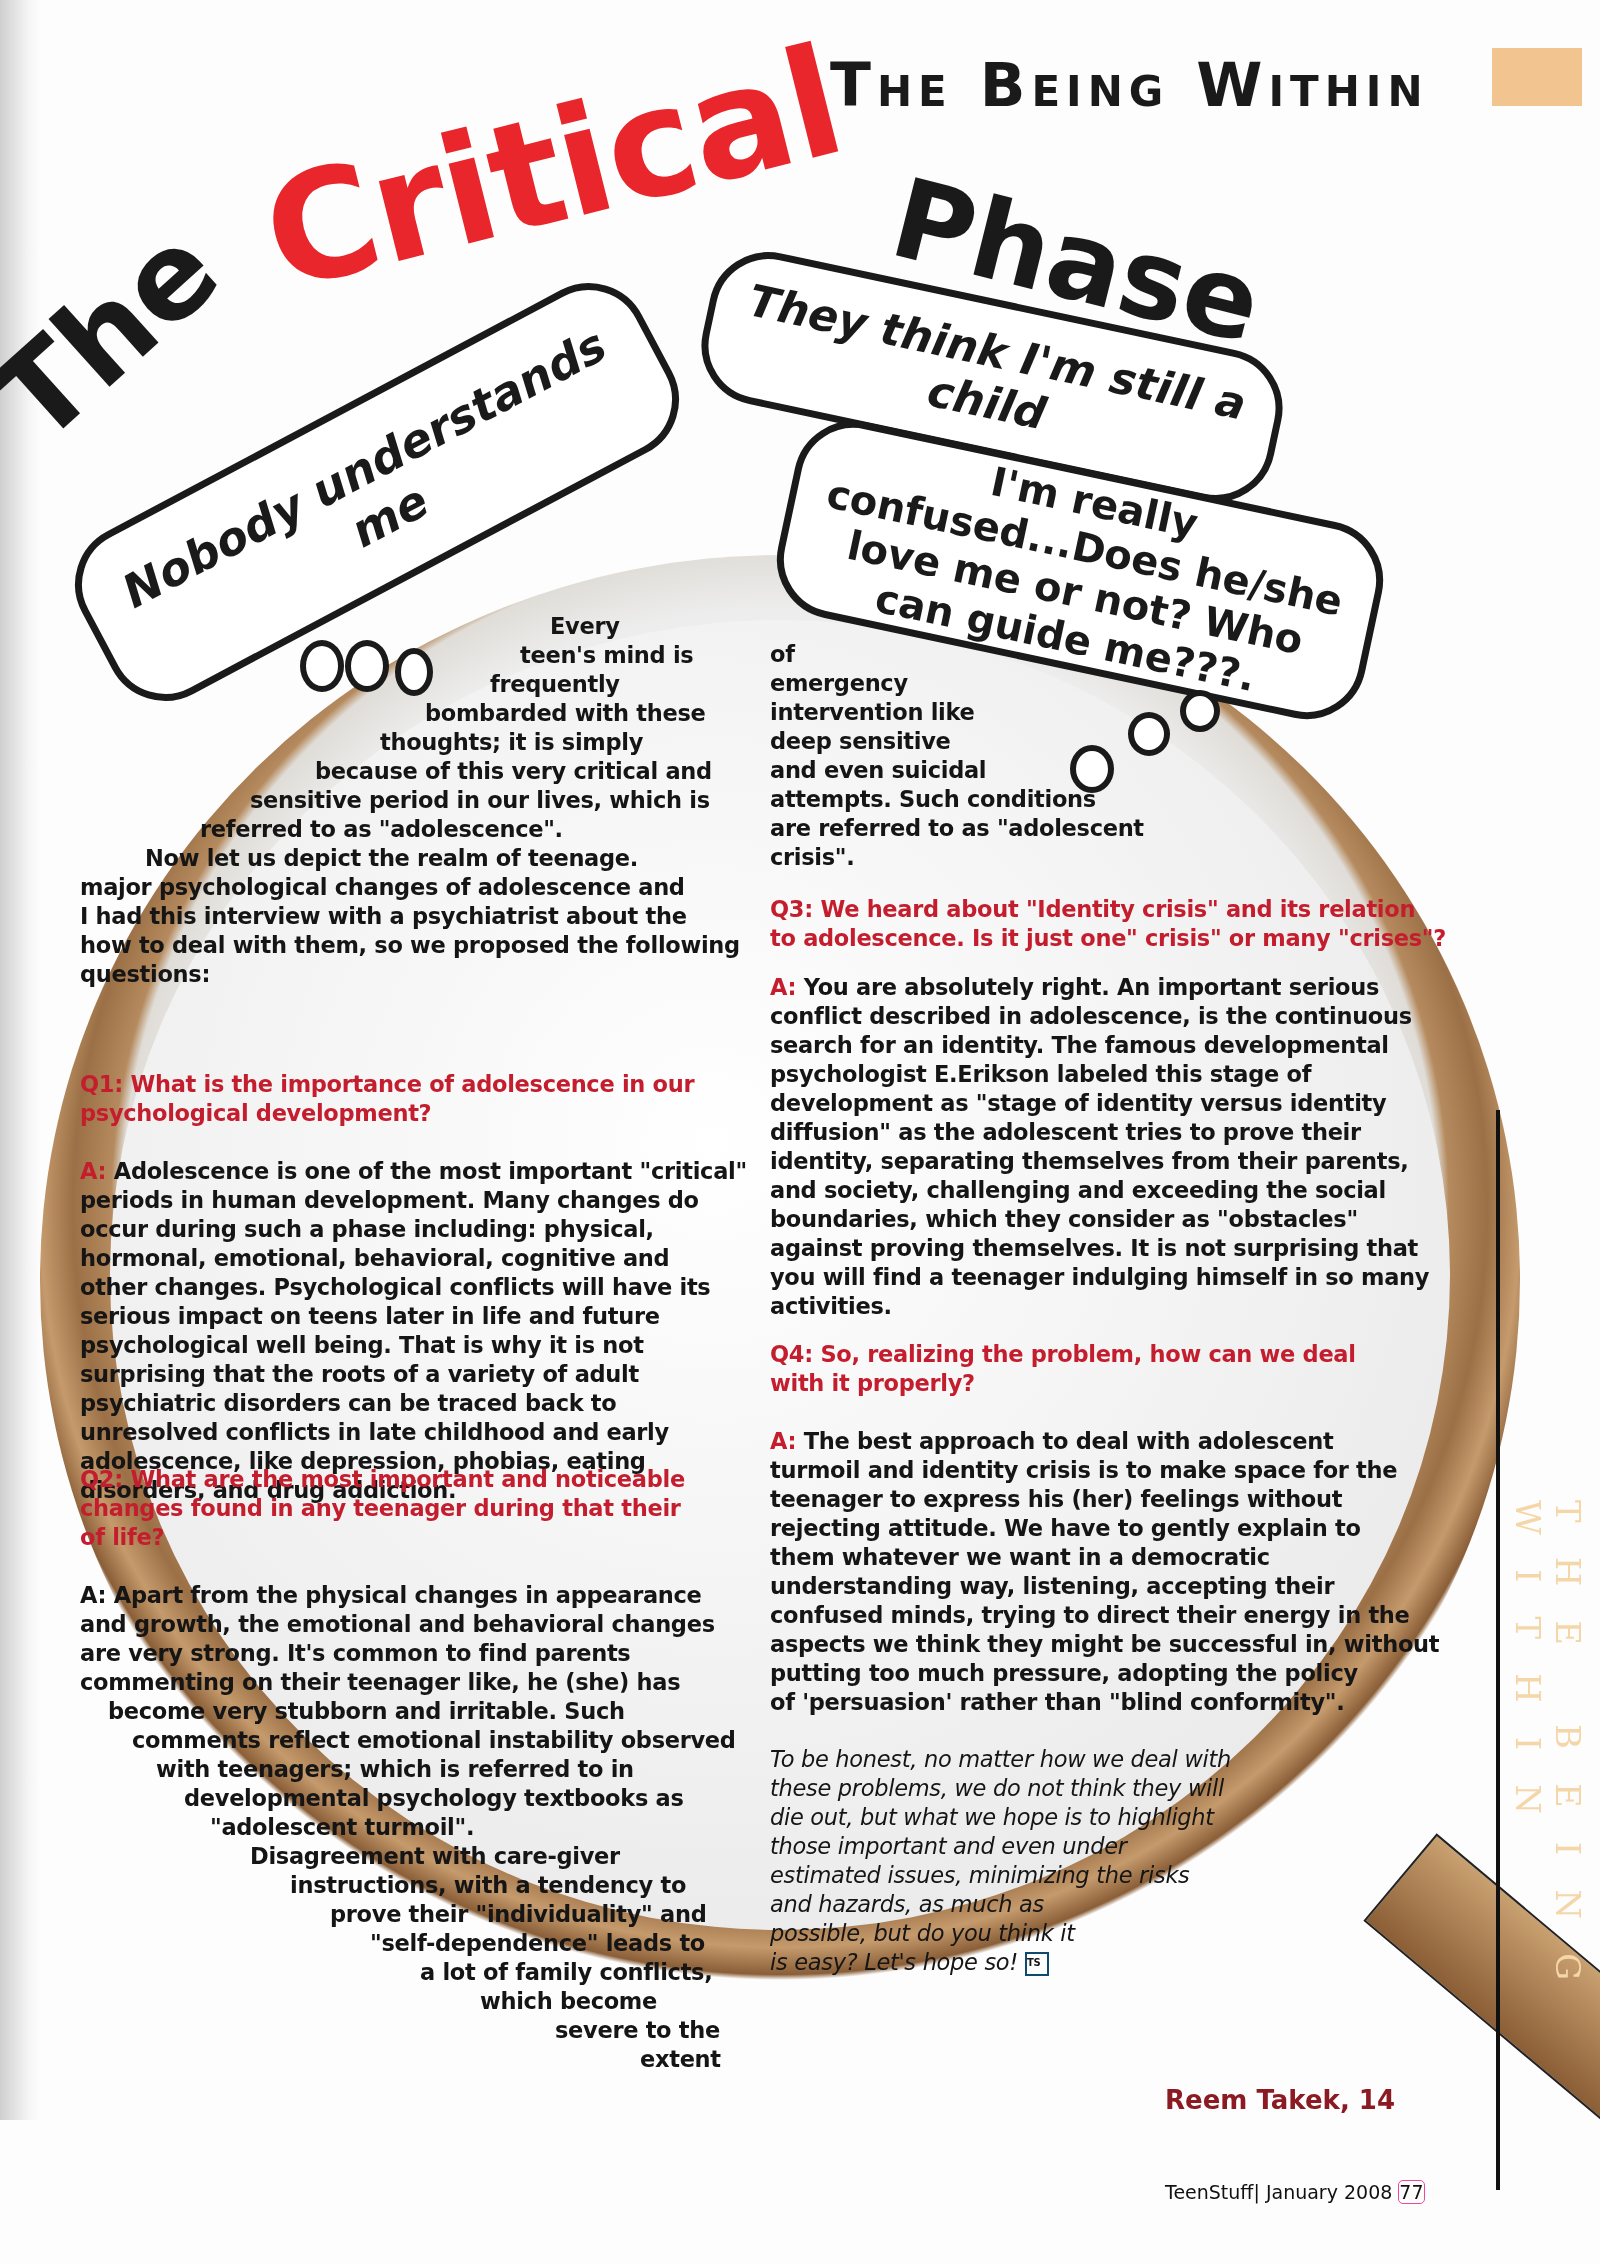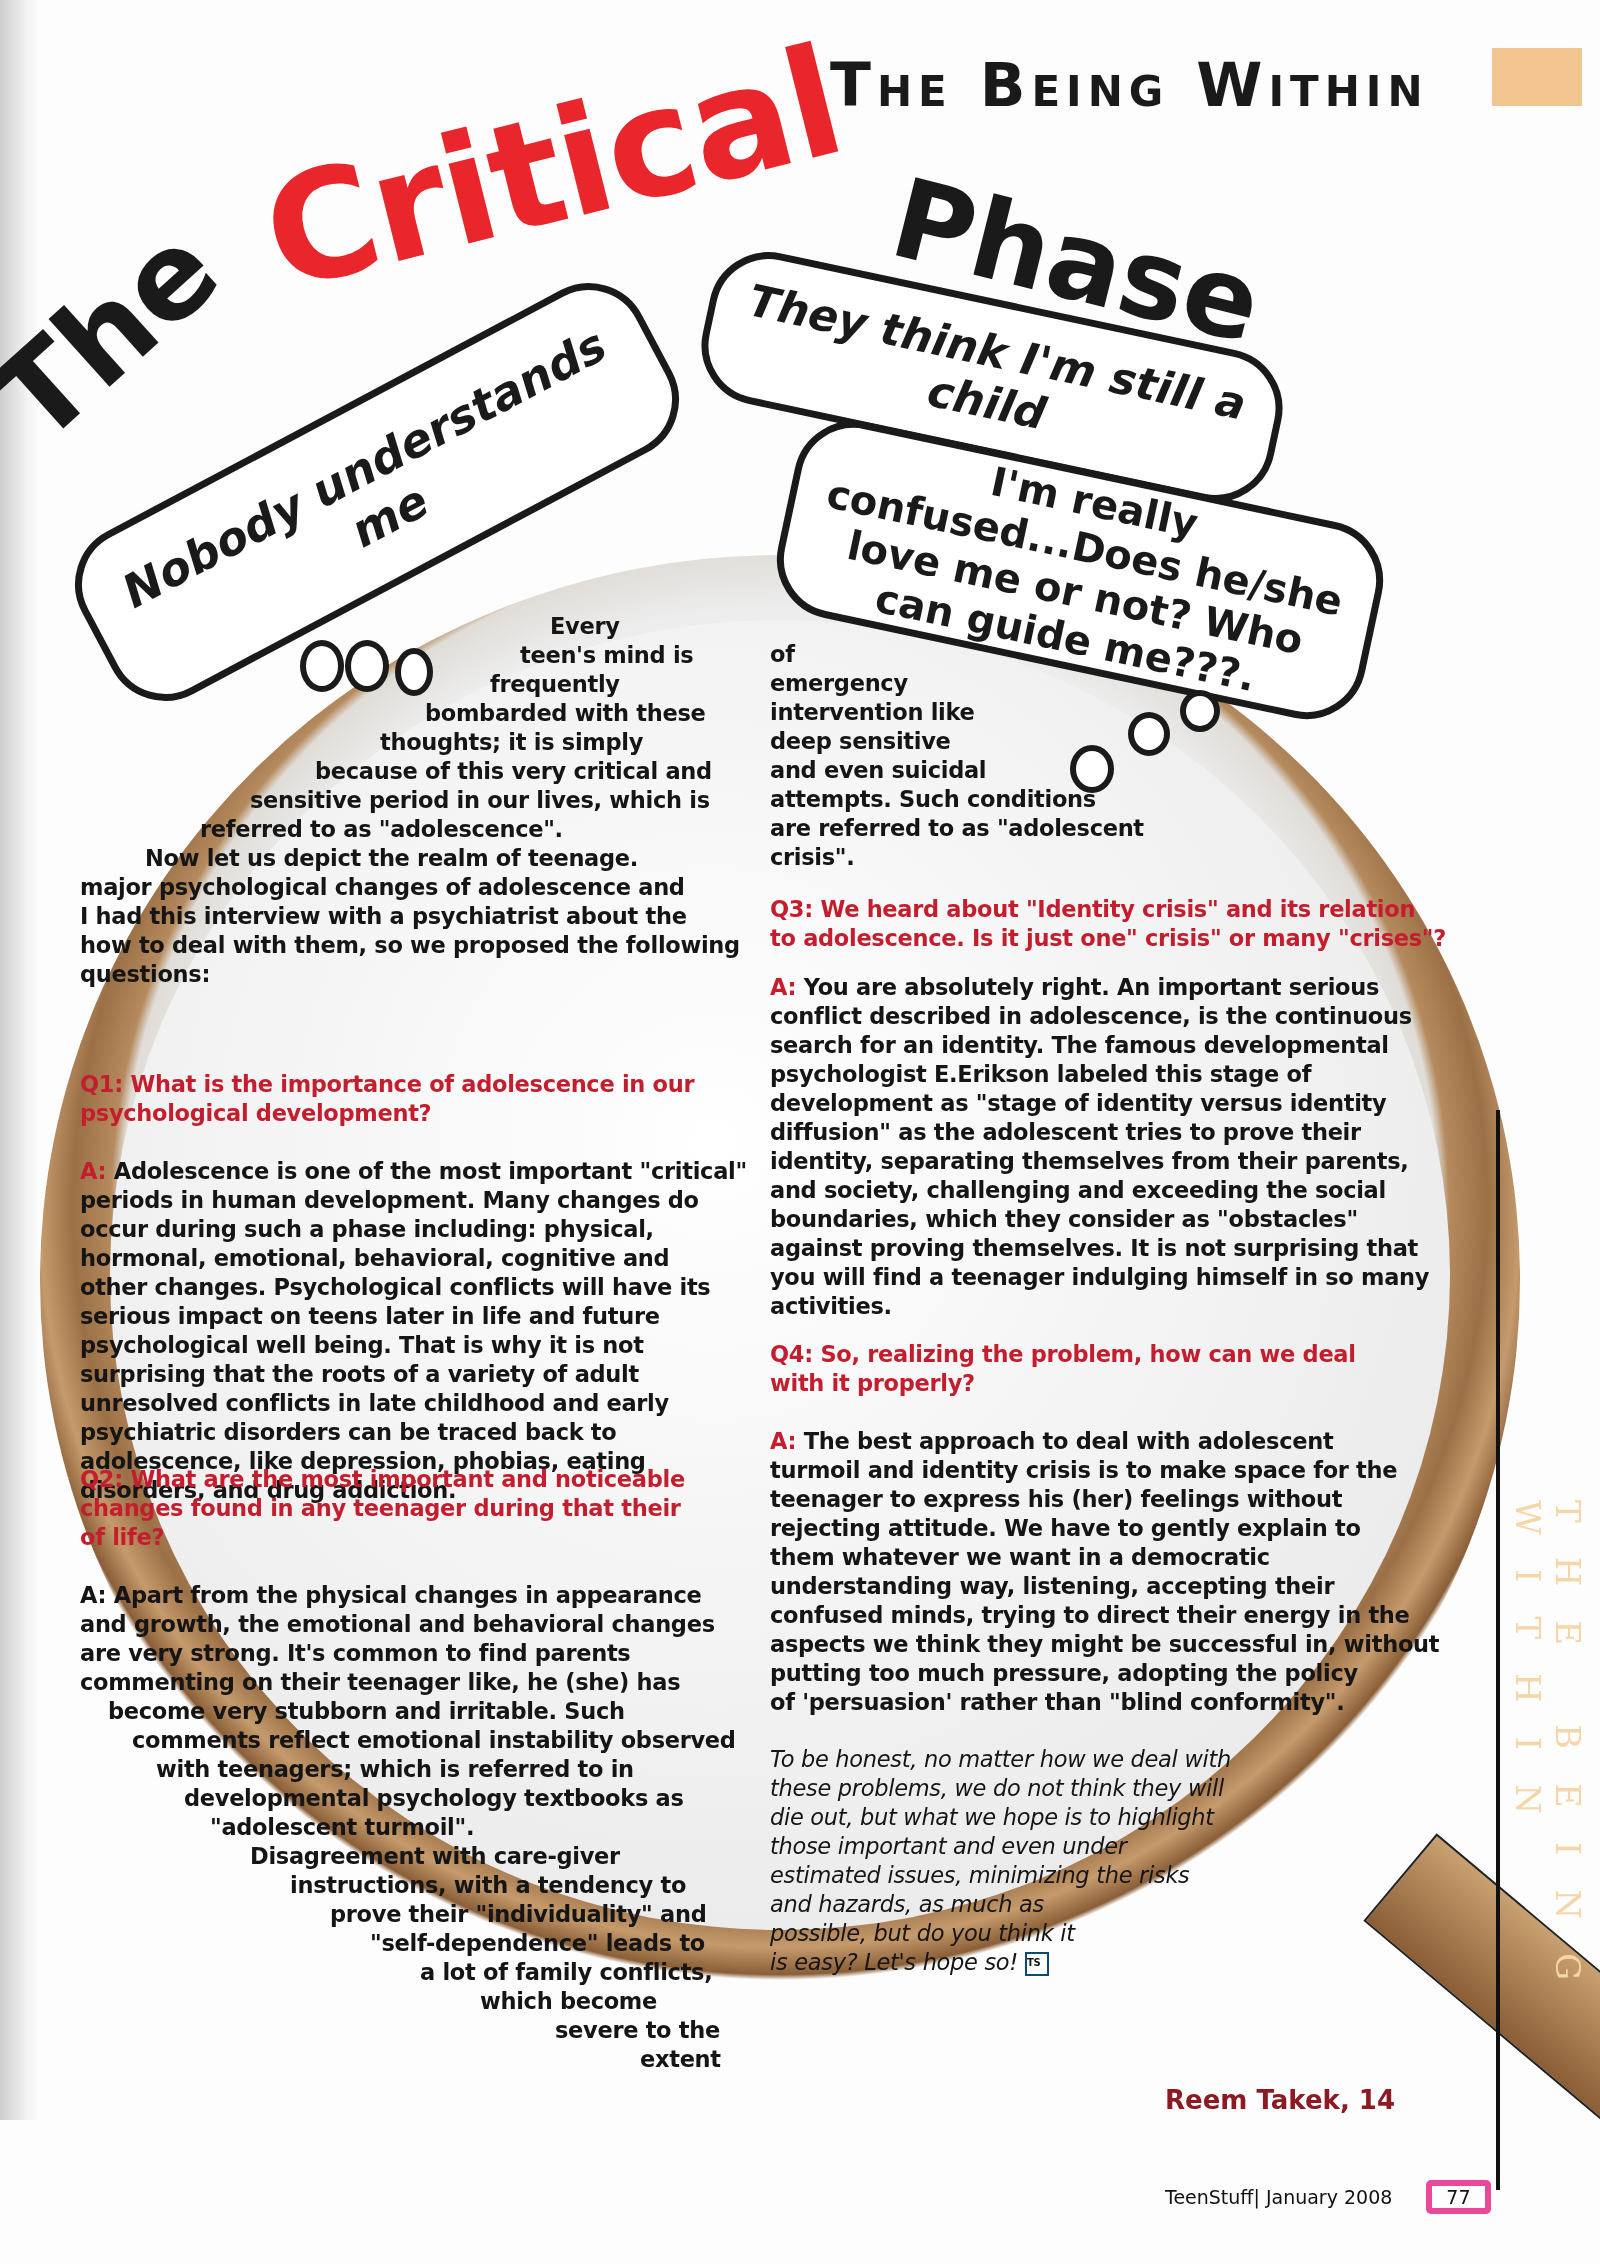--- a/index.html
+++ b/index.html
@@ -26,21 +26,21 @@
   .b3{left:780px;top:470px;width:600px;height:200px;transform:rotate(12deg);font-size:40px;line-height:1.15;padding:0 20px;box-sizing:border-box;}
   .dot{position:absolute;border:6px solid #1a1a1a;border-radius:50%;background:#fff;}
   
   .col{position:absolute;font-family:"DejaVu Sans",sans-serif;font-weight:700;font-size:22.5px;line-height:29px;color:#151515;letter-spacing:-0.3px;}
   .q{color:#c41e2e;}
   .a-mark{color:#c41e2e;}
   .line{display:block;white-space:nowrap;}
   .ital{font-style:italic;font-weight:400;}
   .byline{position:absolute;left:1165px;top:2085px;font-weight:700;font-size:26px;color:#8b1a22;}
   .footer{position:absolute;left:1165px;top:2180px;font-size:19px;color:#111;}
-  .pagenum{display:inline-block;border:6px solid #ec4899;border-radius:5px;padding:0 14px;margin-left:28px;}
+  .pagenum{display:inline-block;border:1px solid #ec4899;border-radius:5px;padding:0 0;margin-left:0;}
   .vline{position:absolute;left:1496px;top:1110px;width:4px;height:1080px;background:#111;}
   .vtext{position:absolute;left:1508px;top:1500px;writing-mode:vertical-rl;font-size:34px;letter-spacing:34px;color:#f4d6a8;font-family:"DejaVu Serif",serif;}
   .tb-mark{display:inline-block;width:20px;height:20px;border:2px solid #0c4a6e;font-size:10px;line-height:18px;text-align:left;font-weight:700;vertical-align:middle;font-style:normal;}
 </style>
 </head>
 <body>
 
 <div class="page-shadow"></div>
 
 <div class="lens-ring"></div>
@@ -93,22 +93,22 @@
   <span class="line q">psychological development?</span>
   <span class="line" style="height:29px"></span>
   <span class="line"><span class="a-mark">A:</span> <span>Adolescence is one of the most important "critical"</span></span>
   <span class="line">periods in human development. Many changes do</span>
   <span class="line">occur during such a phase including: physical,</span>
   <span class="line">hormonal, emotional, behavioral, cognitive and</span>
   <span class="line">other changes. Psychological conflicts will have its</span>
   <span class="line">serious impact on teens later in life and future</span>
   <span class="line">psychological well being. That is why it is not</span>
   <span class="line">surprising that the roots of a variety of adult</span>
+  <span class="line">psychiatric disorders can be traced back to</span>
   <span class="line">unresolved conflicts in late childhood and early</span>
-  <span class="line">psychiatric disorders can be traced back to</span>
   <span class="line">adolescence, like depression, phobias, eating</span>
   <span class="line">disorders, and drug addiction.</span>
 </div>
 
 <div class="col" style="left:80px;top:1465px;width:640px;">
   <span class="line q"><span>Q2:</span> <span>What are the most important and noticeable</span></span>
   <span class="line q">changes found in any teenager during that their</span>
   <span class="line q">of life?</span>
   <span class="line" style="height:29px"></span>
   <span class="line"><span>A:</span> <span>Apart from the physical changes in appearance</span></span>

